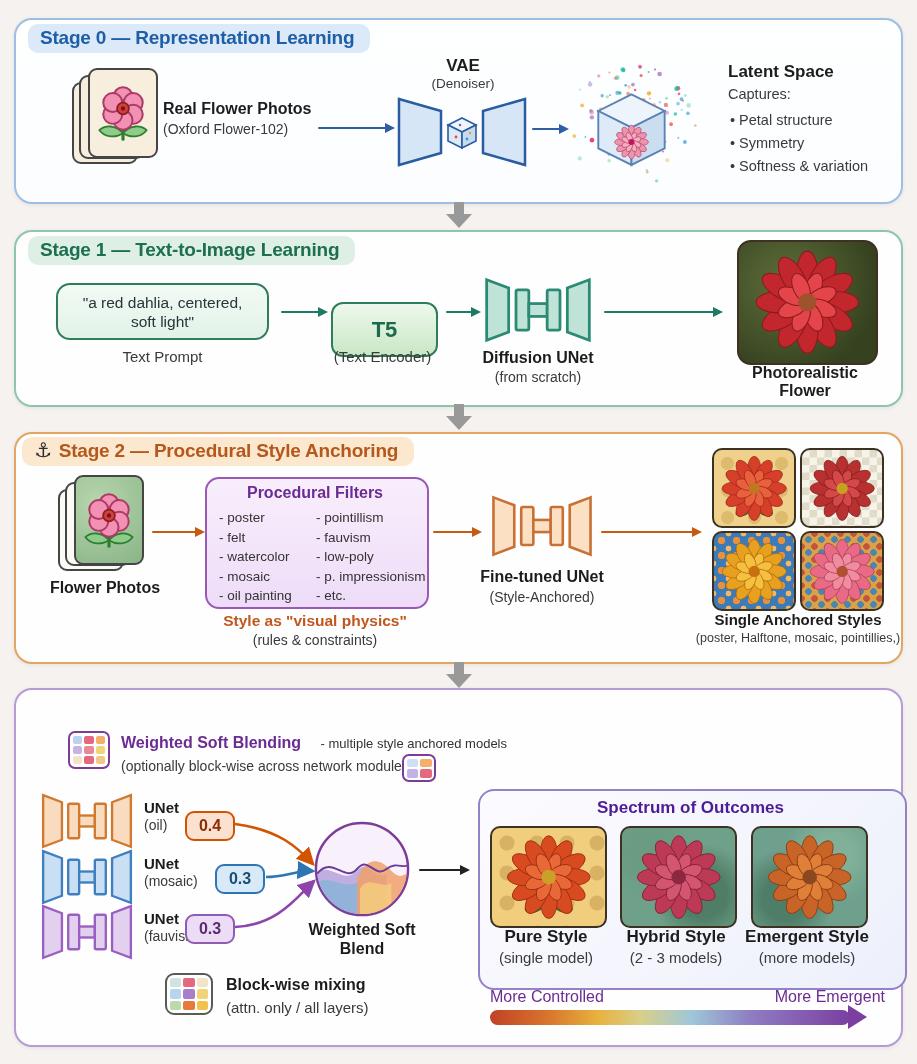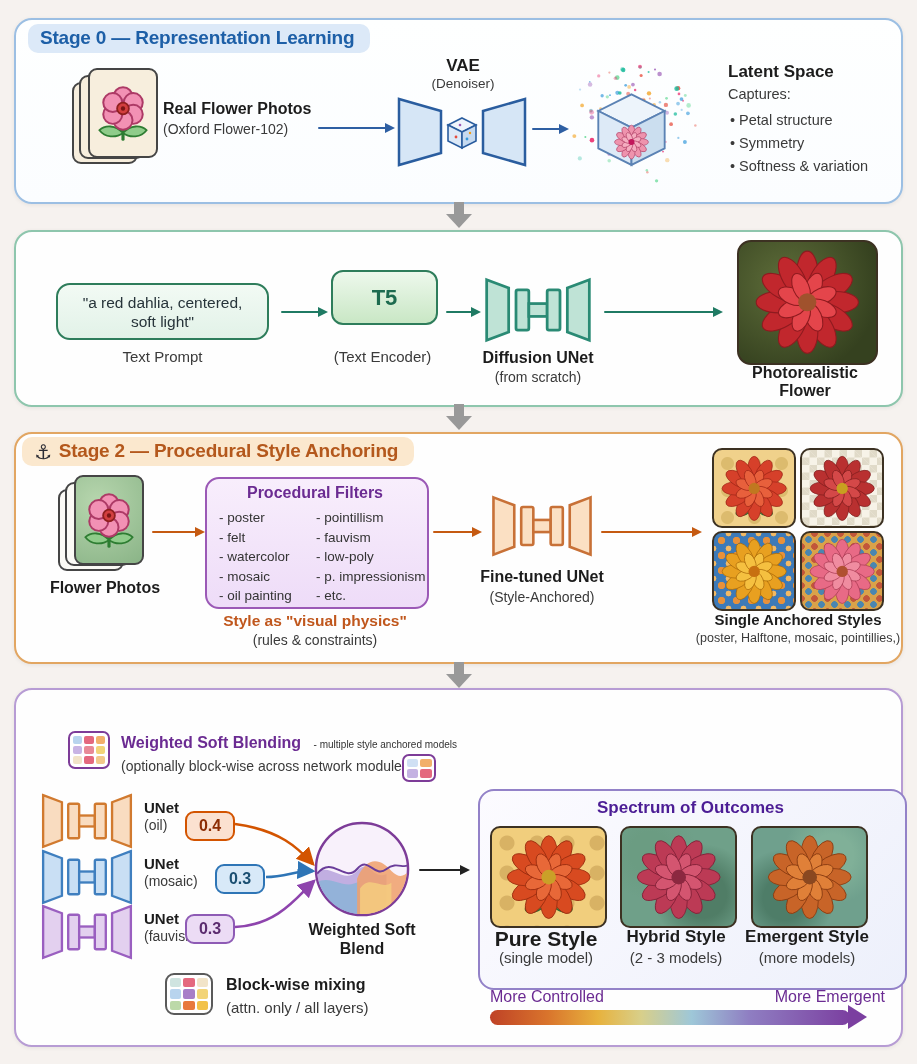--- a/index.html
+++ b/index.html
@@ -3,21 +3,21 @@
 <meta charset="utf-8">
 <style>
   html,body{margin:0;padding:0;background:#f6f2ef;font-family:"Liberation Sans",sans-serif;}
   #canvas{position:relative;width:917px;height:1064px;background:#f6f2ef;overflow:hidden;}
   .abs{position:absolute;}
   .stage{position:absolute;background:#fefefe;border:2px solid;border-radius:18px;box-shadow:0 1px 4px rgba(0,0,0,.07);}
   .s0{left:14px;top:18px;width:885px;height:182px;border-color:#9cbfe3;background:linear-gradient(180deg,#feffff,#fbfdff);}
   .s1{left:14px;top:230px;width:885px;height:173px;border-color:#8ec6ad;}
   .s2{left:14px;top:432px;width:885px;height:228px;border-color:#e2a662;}
   .s3{left:14px;top:688px;width:885px;height:355px;border-color:#b79cd4;}
-  .badge{position:absolute;display:inline-flex;align-items:flex-end;gap:7px;padding:3px 16px 4px 12px;border-radius:10px;font-weight:bold;font-size:19px;letter-spacing:-.2px;z-index:2;}
+  .badge{position:absolute;display:inline-flex;align-items:flex-start;gap:7px;padding:3px 16px 4px 12px;border-radius:10px;font-weight:bold;font-size:19px;letter-spacing:-.2px;z-index:2;}
   .b0{left:28px;top:24px;color:#1d5fa7;background:#dce9f8;}
   .b1{left:28px;top:236px;color:#1e6e51;background:#def0e5;}
   .b2{left:22px;top:437px;color:#b4581c;background:#fbe8ce;}
   .b3{left:22px;top:694px;color:#6b2b92;background:#ecdcf6;}
   .lbl{position:absolute;font-size:16px;font-weight:bold;color:#1c1c1c;z-index:2;}
   .sub{position:absolute;font-size:14px;color:#3a3a3a;z-index:2;}
   .c{text-align:center;}
   .harrow{position:absolute;height:2.4px;background:currentColor;border-radius:2px;z-index:2;}
   .harrow::after{content:"";position:absolute;right:-9px;top:-4.4px;border-left:10px solid currentColor;border-top:5.6px solid transparent;border-bottom:5.6px solid transparent;}
   .downarrow{position:absolute;width:28px;height:27px;z-index:2;}
@@ -280,26 +280,29 @@
   <div class="sub" style="left:730px;top:112px;font-size:14.5px">• Petal structure</div>
   <div class="sub" style="left:730px;top:135px;font-size:14.5px">• Symmetry</div>
   <div class="sub" style="left:730px;top:158px;font-size:14.5px">• Softness &amp; variation</div>
 
   <svg class="downarrow" style="left:445px;top:202px" viewBox="0 0 28 27">
     <rect x="9" y="0" width="10" height="12" fill="#999"></rect>
       <polygon points="1,12 27,12 14,26" fill="#999"></polygon>
   </svg>
 
   <div class="stage s1"></div>
+  <div class="badge b1">
+    <span>Stage 1 — Text-to-Image Learning</span>
+  </div>
 
   <div class="pbox" style="left:56px;top:283px;width:213px;height:57px">"a red dahlia, centered, soft light"</div>
   <div class="sub c" style="left:56px;top:348px;width:213px;font-size:15px">Text Prompt</div>
 
   <div class="harrow" style="left:281px;top:311px;width:38px;color:#1f7a63"></div>
-  <div class="t5box" style="left:331px;top:270px;width:103px;height:51px">T5</div>
+  <div class="t5box" style="left:331px;top:302px;width:103px;height:51px">T5</div>
   <div class="sub c" style="left:306px;top:348px;width:153px;font-size:15px">(Text Encoder)</div>
 
   <div class="harrow" style="left:446px;top:311px;width:26px;color:#1f7a63"></div>
   <svg class="abs" style="left:483px;top:277px;z-index:2" width="110" height="66" viewBox="0 0 120 70">
     <use href="#unet" fill="#bfe3d6" stroke="#2a8a74" stroke-width="3"></use>
   </svg>
   <div class="lbl c" style="left:468px;top:349px;width:140px">Diffusion UNet</div>
   <div class="sub c" style="left:468px;top:369px;width:140px">(from scratch)</div>
 
   <div class="harrow" style="left:604px;top:311px;width:110px;color:#1f7a63"></div>
@@ -410,21 +413,21 @@
       <i style="background:#f2b06a"></i>
     <i style="background:#c8b4e4"></i>
       <i style="background:#e88a96"></i>
       <i style="background:#f2d478"></i>
     <i style="background:#f2e4c8"></i>
       <i style="background:#e4697e"></i>
       <i style="background:#f2c88a"></i>
   </div>
   <div class="abs" style="left:121px;top:734px;z-index:2;font-size:16px">
     <span style="color:#6b2b92;font-weight:bold">Weighted Soft Blending</span>
-    <span style="color:#333;font-size:10px;margin-left:8px">- multiple style anchored models</span>
+    <span style="color:#333;font-size:13px;margin-left:15px">- multiple style anchored models</span>
   </div>
   <div class="sub" style="left:121px;top:758px">(optionally block-wise across network modules)</div>
   <div class="grid3" style="left:402px;top:754px;width:34px;height:28px;grid-template-columns:repeat(2,1fr);gap:1.5px;padding:2.5px">
     <i style="background:#cfe0f4"></i>
       <i style="background:#f2b06a"></i>
     <i style="background:#c4b2e2"></i>
       <i style="background:#e4697e"></i>
   </div>
 
   <svg class="abs" style="left:40px;top:793px;z-index:2" width="94" height="56" viewBox="0 0 120 70">
@@ -516,21 +519,21 @@
       <use href="#flower-core" fill="#8c2840"></use>
     </svg>
   </div>
   <div class="art bg-emergent" style="left:751px;top:826px;width:113px;height:98px">
     <svg viewBox="-50 -50 100 100">
       <use href="#petals-outer" fill="#c86428" stroke="#8a3c12" stroke-width="1"></use>
       <use href="#petals-inner" fill="#e08038" stroke="#8a3c12" stroke-width="1"></use>
       <use href="#flower-core" fill="#8a4820"></use>
     </svg>
   </div>
-  <div class="lbl c" style="left:481px;top:927px;width:130px;font-size:21px">Pure Style</div>
+  <div class="lbl c" style="left:481px;top:927px;width:130px;font-size:17px">Pure Style</div>
   <div class="sub c" style="left:481px;top:949px;width:130px;font-size:15px">(single model)</div>
   <div class="lbl c" style="left:611px;top:927px;width:130px;font-size:17px">Hybrid Style</div>
   <div class="sub c" style="left:611px;top:949px;width:130px;font-size:15px">(2 - 3 models)</div>
   <div class="lbl c" style="left:742px;top:927px;width:130px;font-size:17px">Emergent Style</div>
   <div class="sub c" style="left:742px;top:949px;width:130px;font-size:15px">(more models)</div>
 
   <div class="axislbl" style="left:490px;top:988px">More Controlled</div>
   <div class="axislbl c" style="left:740px;top:988px;width:145px;text-align:right">More Emergent</div>
   <div class="gradbar"></div>
 

